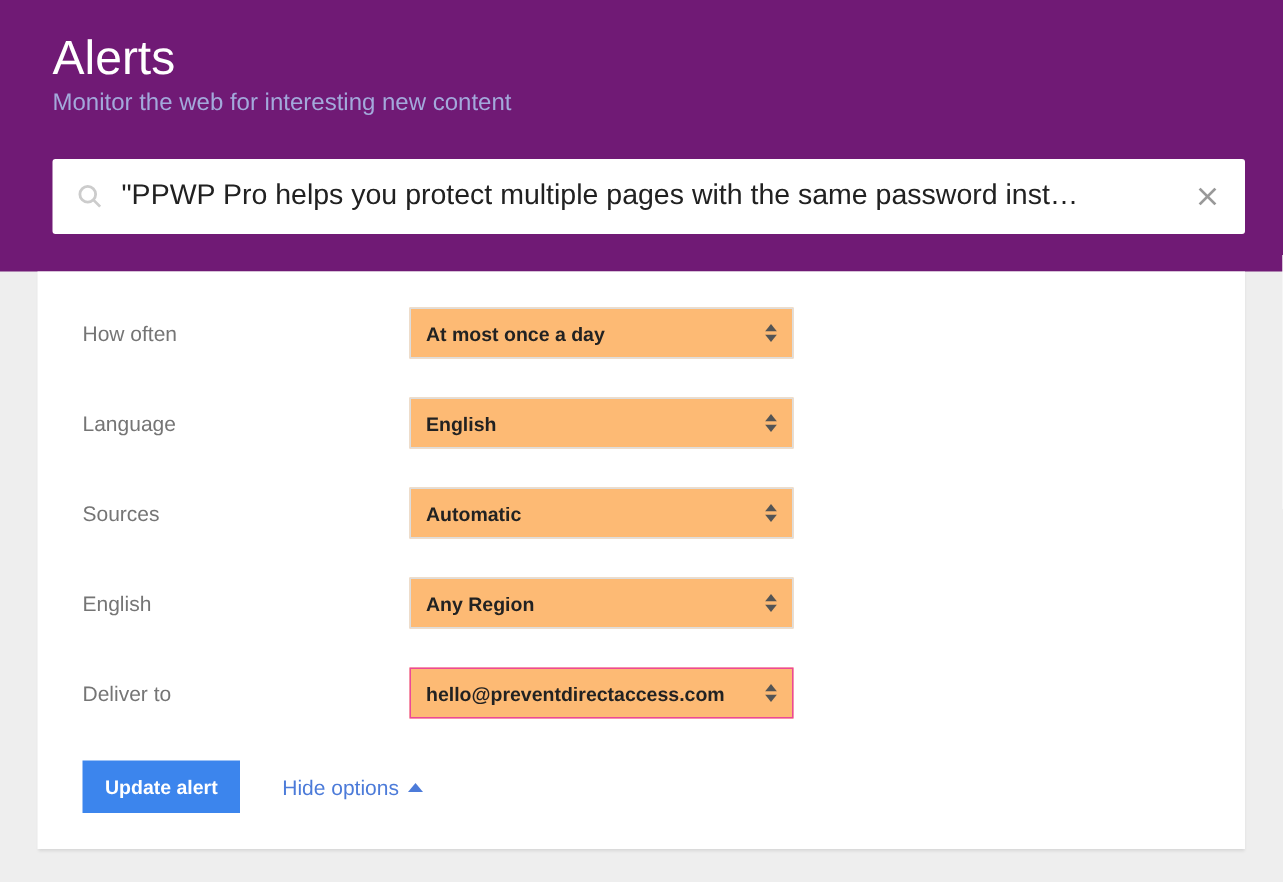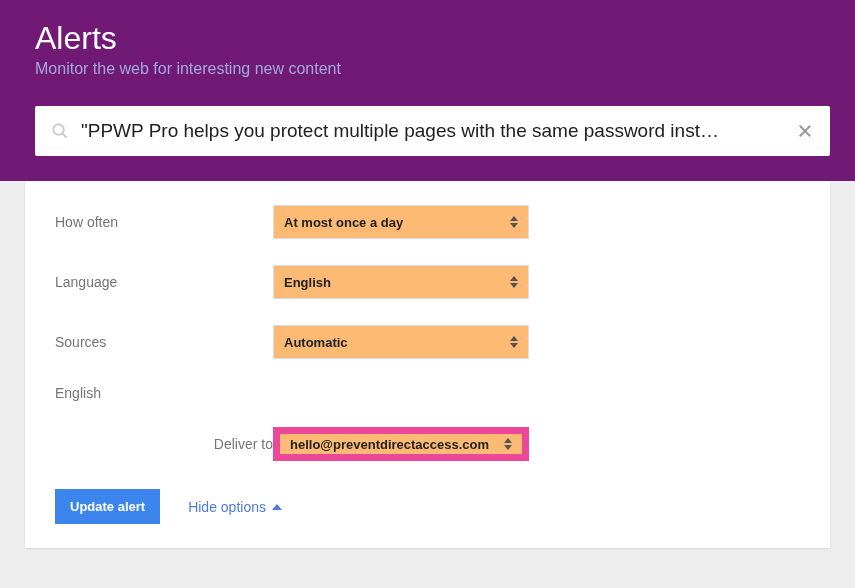--- a/index.html
+++ b/index.html
@@ -64,21 +64,20 @@
       padding: 24px 30px 24px 30px;
       box-shadow: 0 1px 2px rgba(0,0,0,0.1);
     }
     .form-row {
       display: flex;
       align-items: center;
       margin-bottom: 26px;
     }
     .form-row:last-of-type {
       margin-bottom: 0;
-      text-align: right;
     }
     .label {
       width: 218px;
       color: #757575;
       font-size: 14px;
     }
     .select-box {
       width: 256px;
       height: 34px;
       border: 1px solid #dddddd;
@@ -86,21 +85,21 @@
       align-items: center;
       justify-content: space-between;
       padding: 0 10px;
       font-size: 13px;
       font-weight: 700;
       color: #222222;
       cursor: pointer;
       background: #fdba74;
     }
     .select-box.active {
-      border: 7px solid #ec4899;
+      border: 1px solid #ec4899;
     }
     .sort-icon {
       display: flex;
       flex-direction: column;
       align-items: center;
       line-height: 0;
     }
     .sort-icon svg {
       display: block;
     }
@@ -192,20 +191,31 @@
               <polygon points="0,5 8,5 4,0" fill="#555"></polygon>
             </svg>
             <svg width="8" height="5" viewBox="0 0 8 5" style="margin-top:2px">
               <polygon points="0,0 8,0 4,5" fill="#555"></polygon>
             </svg>
           </span>
         </div>
       </div>
       <div class="form-row">
         <div class="label">English</div>
+        <div class="select-box">
+          <span>Any Region</span>
+          <span class="sort-icon">
+            <svg width="8" height="5" viewBox="0 0 8 5">
+              <polygon points="0,5 8,5 4,0" fill="#555"></polygon>
+            </svg>
+            <svg width="8" height="5" viewBox="0 0 8 5" style="margin-top:2px">
+              <polygon points="0,0 8,0 4,5" fill="#555"></polygon>
+            </svg>
+          </span>
+        </div>
       </div>
       <div class="form-row">
         <div class="label">Deliver to</div>
         <div class="select-box active">
           <span>hello@preventdirectaccess.com</span>
           <span class="sort-icon">
             <svg width="8" height="5" viewBox="0 0 8 5">
               <polygon points="0,5 8,5 4,0" fill="#555"></polygon>
             </svg>
             <svg width="8" height="5" viewBox="0 0 8 5" style="margin-top:2px">

